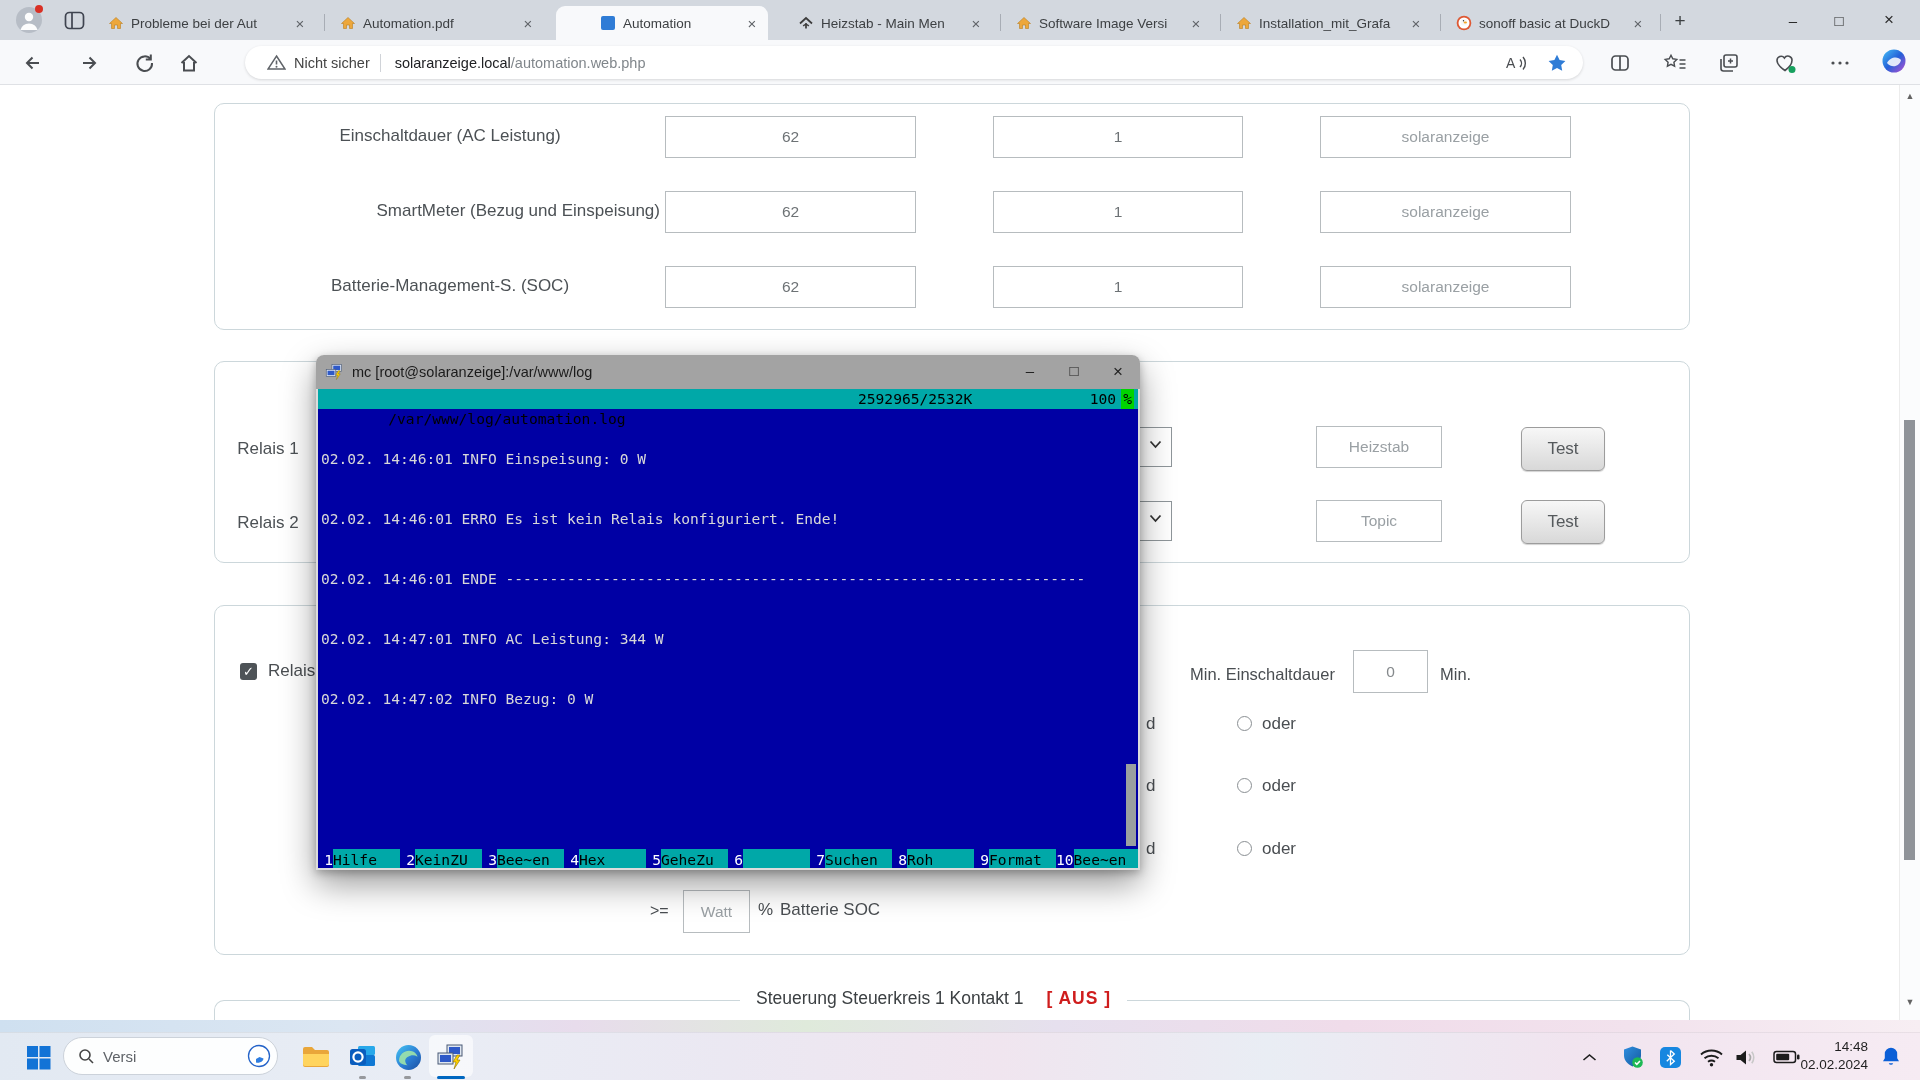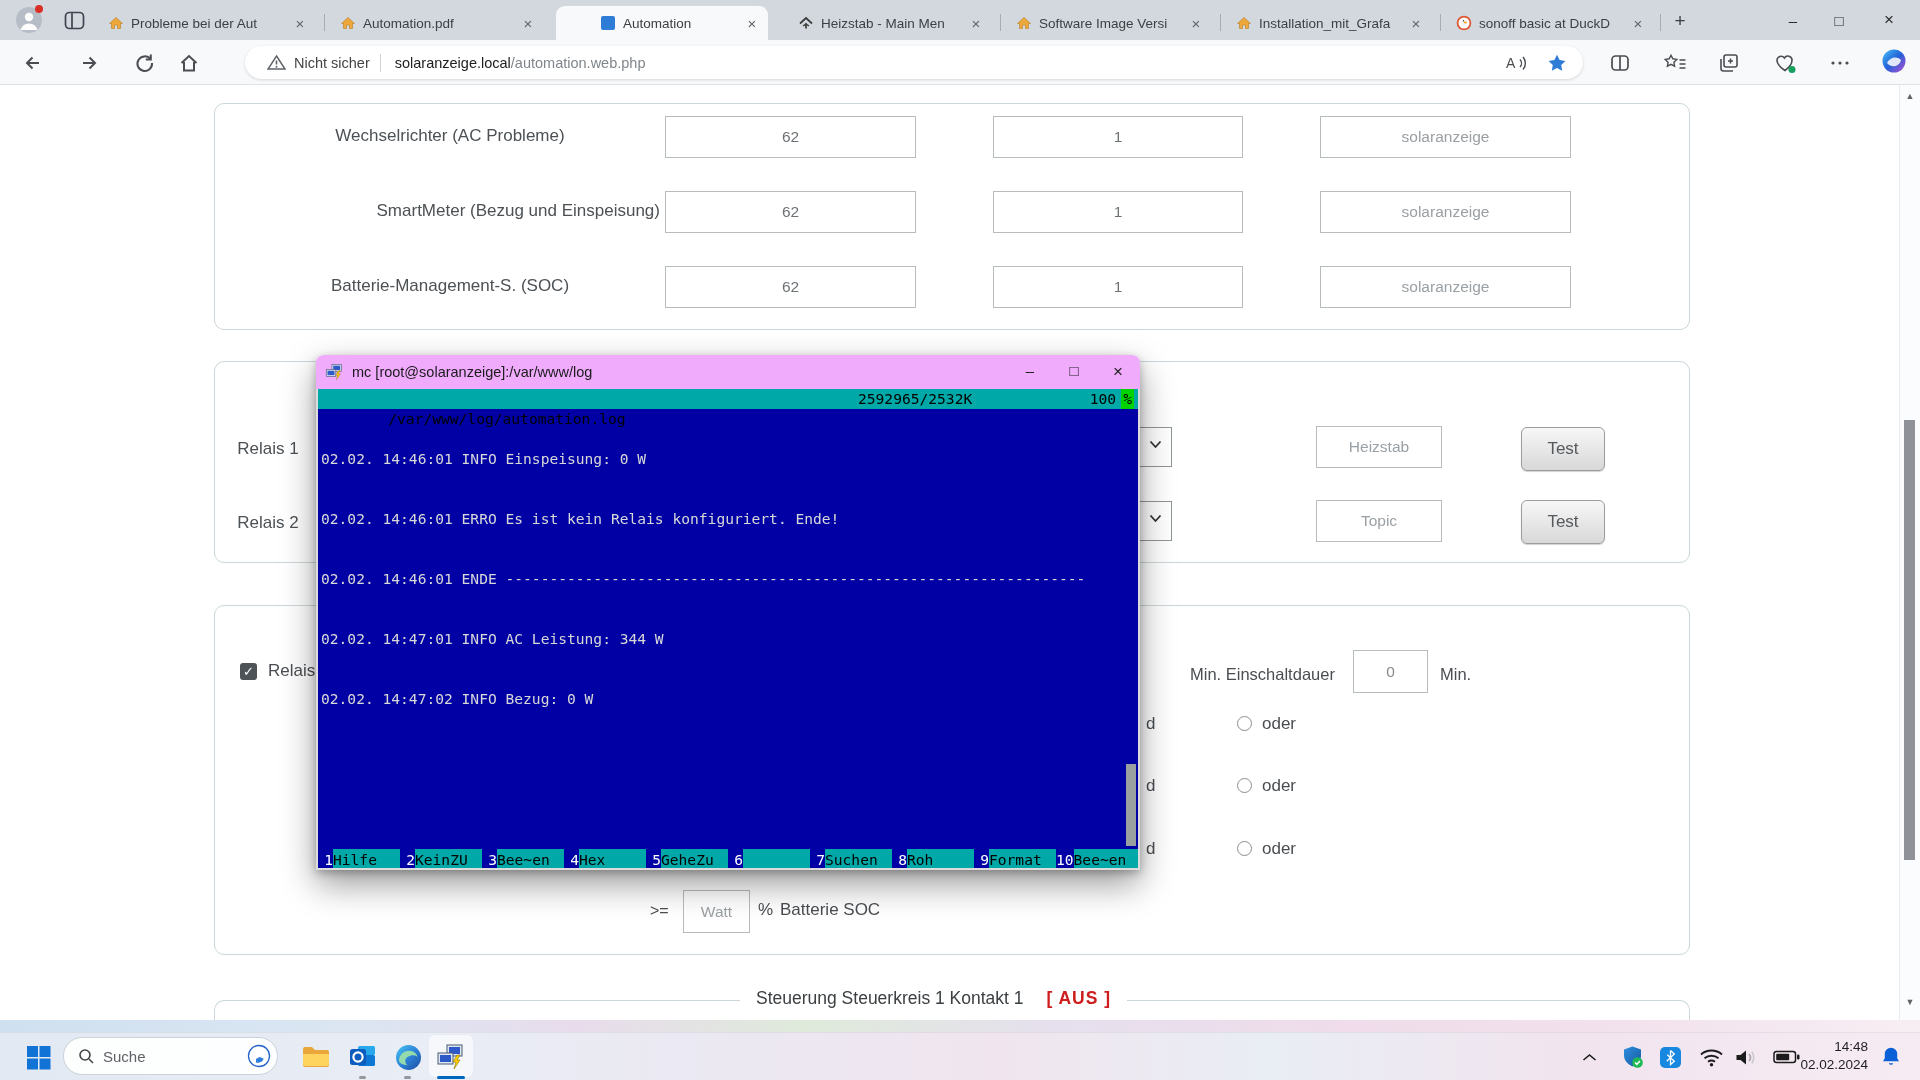--- a/index.html
+++ b/index.html
@@ -52,21 +52,21 @@
   .frag{position:absolute;color:#4a4e52;font-size:17px;}
   .legendline{position:absolute;color:#3c4043;font-size:17.5px;white-space:nowrap;background:#fff;padding:0 16px;}
   .scrollbar{position:absolute;left:1899px;top:0;width:21px;height:935px;background:#fbfcfd;
          border-left:1px solid #ececec;box-sizing:border-box;}
   .sb-thumb{position:absolute;left:4px;width:11px;background:#8f9399;}
   .sb-arrow{position:absolute;left:0;width:20px;text-align:center;color:#636363;font-size:9px;}
 
   
   .mc{position:absolute;left:316px;top:355px;width:824px;z-index:40;
       box-shadow:0 14px 34px rgba(0,0,0,.4),0 3px 8px rgba(0,0,0,.25);border-radius:8px 8px 0 0;}
-  .mc-title{height:34px;background:#f0abfc;border-radius:8px 8px 0 0;display:flex;align-items:center;
+  .mc-title{height:34px;background:#a3a3a3;border-radius:8px 8px 0 0;display:flex;align-items:center;
       font-size:14.5px;color:#1b1b1b;}
   .mc-title .ttl{margin-left:8px;}
   .mc-ctrl{margin-left:auto;display:flex;}
   .mc-ctrl span{width:44px;text-align:center;font-size:15px;color:#222;}
   .term{background:#0000a4;border-left:2px solid #dcdcdc;border-right:2px solid #dcdcdc;
         border-bottom:2px solid #dcdcdc;box-sizing:border-box;height:481px;position:relative;
         font-family:"DejaVu Sans Mono",monospace;font-size:14.6px;overflow:hidden;}
   .term-head{height:20px;background:#00a8a8;color:#000;position:relative;white-space:pre;line-height:20px;}
   .term-head .sz{position:absolute;left:540px;top:0;}
   .term-head .pos{position:absolute;right:22px;top:0;}
@@ -291,21 +291,21 @@
           </defs>
           <circle cx="13" cy="13" r="11.5" fill="url(#cp)"></circle>
           <path d="M6 15c2.5-6 11-7.5 14-3-1 6-9 9-14 3z" fill="#fff" opacity=".85"></path>
         </svg>
     </div>
   </div>
 
   <div class="page">
 
     <div class="card" style="left:214px;top:18px;width:1476px;height:227px;"></div>
-    <div class="flabel" style="left:240px;top:41px;width:420px;">Wechselrichter (AC Probleme)</div>
+    <div class="flabel" style="left:240px;top:41px;width:420px;">Einschaltdauer (AC Leistung)</div>
     <div class="ibox" style="left:665px;top:31px;width:251px;height:42px;">62</div>
     <div class="ibox" style="left:993px;top:31px;width:250px;height:42px;">1</div>
     <div class="ibox ph" style="left:1320px;top:31px;width:251px;height:42px;">solaranzeige</div>
 
     <div class="flabel" style="left:240px;top:116px;width:420px;text-align:right;">SmartMeter (Bezug und Einspeisung)</div>
     <div class="ibox" style="left:665px;top:106px;width:251px;height:42px;">62</div>
     <div class="ibox" style="left:993px;top:106px;width:250px;height:42px;">1</div>
     <div class="ibox ph" style="left:1320px;top:106px;width:251px;height:42px;">solaranzeige</div>
 
     <div class="flabel" style="left:240px;top:191px;width:420px;">Batterie-Management-S. (SOC)</div>
@@ -475,21 +475,21 @@
         </svg>
     </div>
 
     <div class="search-pill">
       <span style="margin-left:14px;display:flex;">
         <svg width="16" height="16">
             <circle cx="7" cy="7" r="5" stroke="#444" fill="none" stroke-width="1.6"></circle>
             <path d="M11 11l4 4" stroke="#444" stroke-width="1.6"></path>
           </svg>
       </span>
-      <span class="stext">Suche</span>
+      <span class="stext">Versi</span>
       <span style="margin-right:6px;display:flex;">
         <svg width="24" height="24">
             <circle cx="12" cy="12" r="10.5" fill="#fff" stroke="#2463c9" stroke-width="1.3"></circle>
             <path d="M9 5v10l3.5-2 4 1.5c0 2.5-3.5 5-7.5 4V5z" fill="#2f7de0"></path>
           </svg>
       </span>
     </div>
 
     <div class="tb-item" style="left:299px;width:34px;">
       <svg width="30" height="24" viewBox="0 0 30 24">

